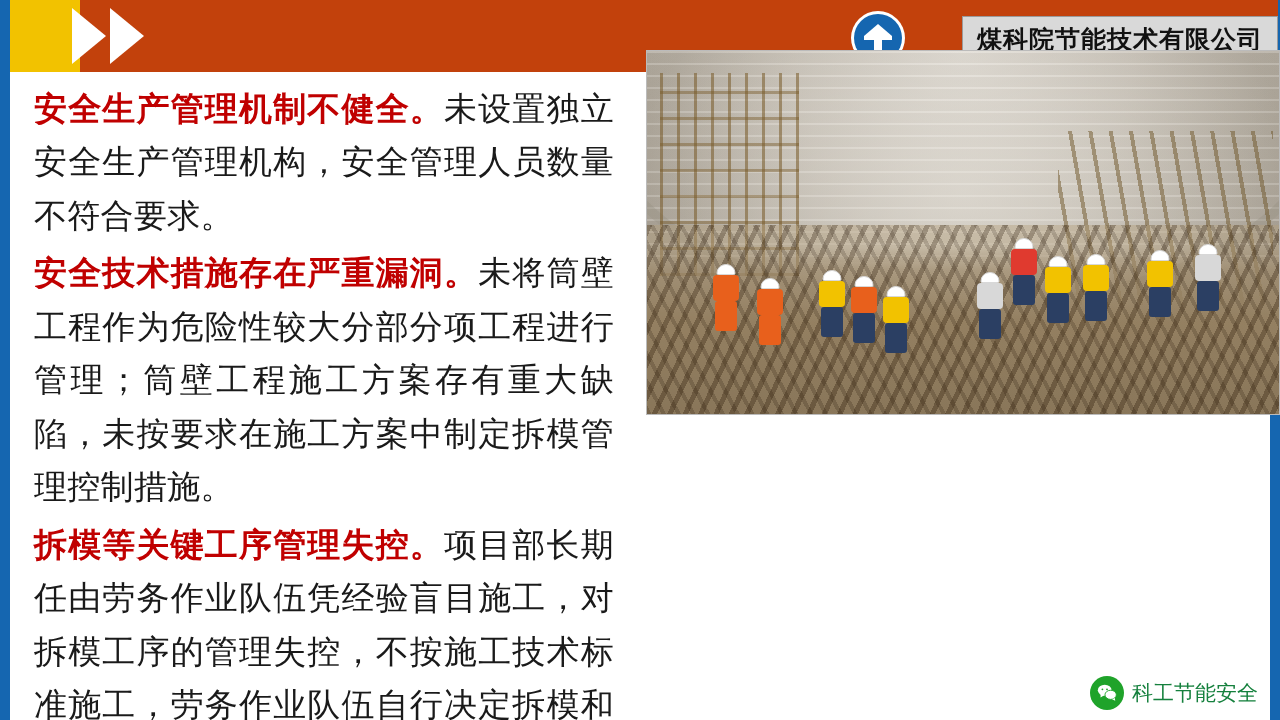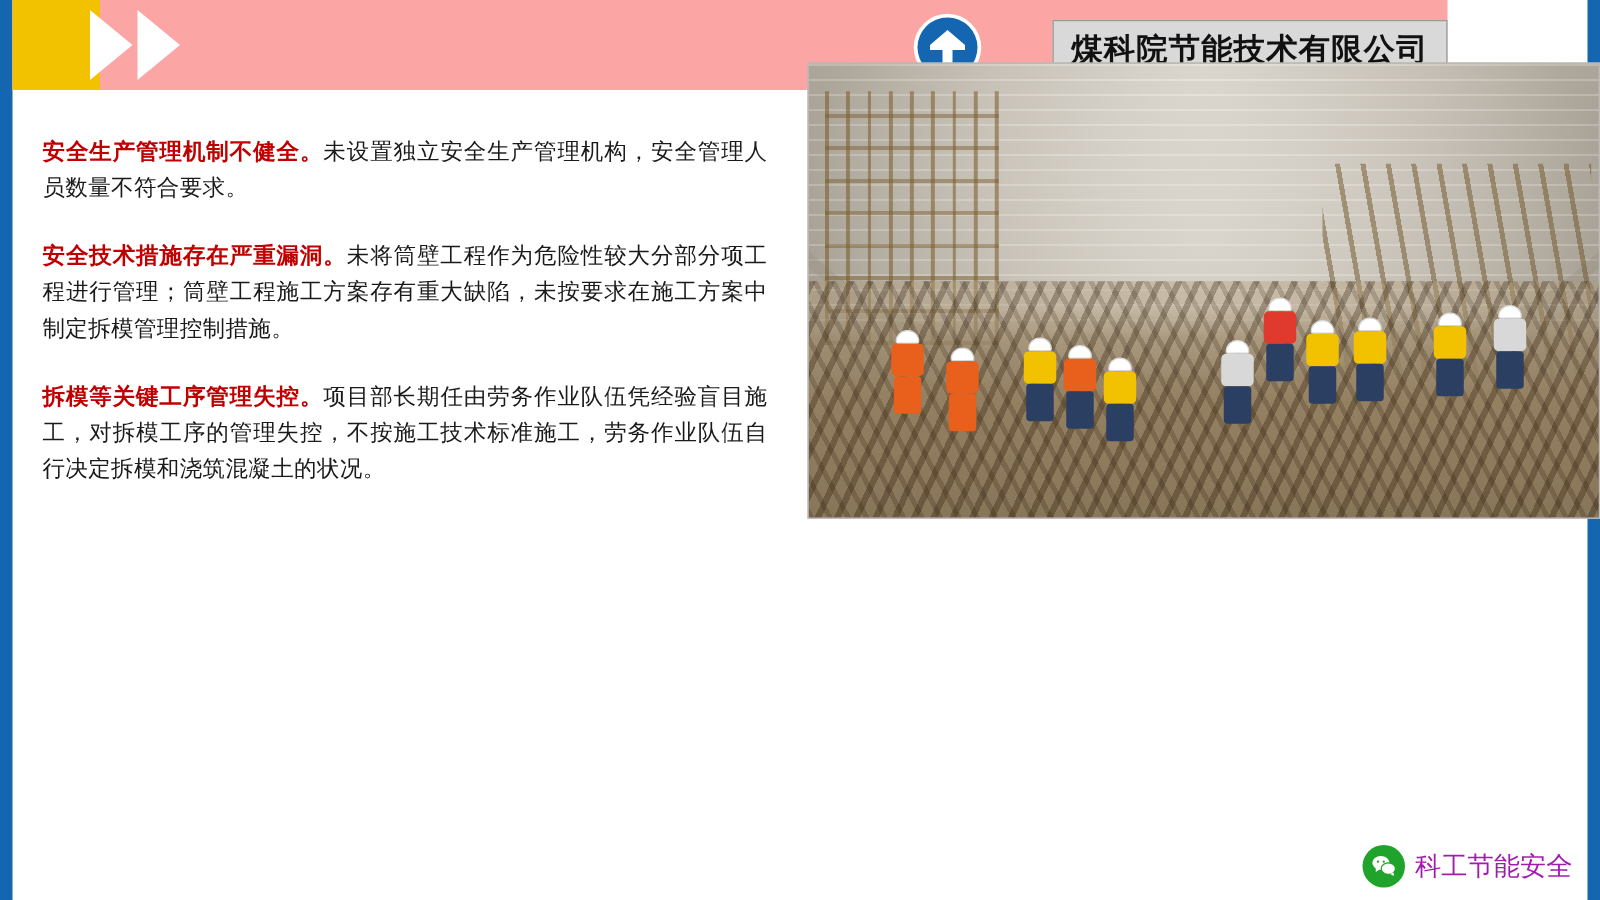--- a/index.html
+++ b/index.html
@@ -12,22 +12,22 @@
   .slide {
     position:relative;
     width:1280px; height:720px;
     background:#ffffff;
     border-left:10px solid #1566b0;
     border-right:10px solid #1566b0;
   }
   
   .header {
     position:absolute; left:0; top:0;
-    width:1148px; height:72px;
-    background:#fca5a5;
+    width:1268px; height:72px;
+    background:#c2410c;
   }
   .header-yellow {
     position:absolute; left:0; top:0;
     width:70px; height:72px;
     background:#f2c200;
   }
   .chevrons {
     position:absolute; left:62px; top:8px;
     width:110px; height:56px;
   }
@@ -49,27 +49,26 @@
     width:56px; height:56px;
   }
   
   .left-col {
     position:absolute; left:10px; top:78px;
     width:608px; height:630px;
     padding:4px 14px 0 14px;
   }
   .para {
     font-family:"DejaVu Sans", sans-serif;
-    font-size:18px;
+    font-size:33px;
     line-height:1.62;
     color:#1a1a1a;
     text-align:justify;
     margin-bottom:4px;
     letter-spacing:0.3px;
-    margin-top:25px;
   }
   .para .hl {
     color:#c00000;
     font-weight:bold;
   }
   
   .right-col {
     position:absolute; left:636px; top:50px;
     width:634px; height:660px;
   }
@@ -163,21 +162,21 @@
   }
   .wm-icon {
     width:34px; height:34px;
     border-radius:50%;
     background:#1fa32a;
     display:flex; align-items:center; justify-content:center;
   }
   .wm-text {
     font-family:Liberation Mono, monospace;
     font-size:21px;
-    color:#a21caf;
+    color:#15803d;
     text-align:right;
   }
 </style>
 </head>
 <body>
 
 <div class="slide">
 
   <div class="header">
     <div class="header-yellow"></div>

